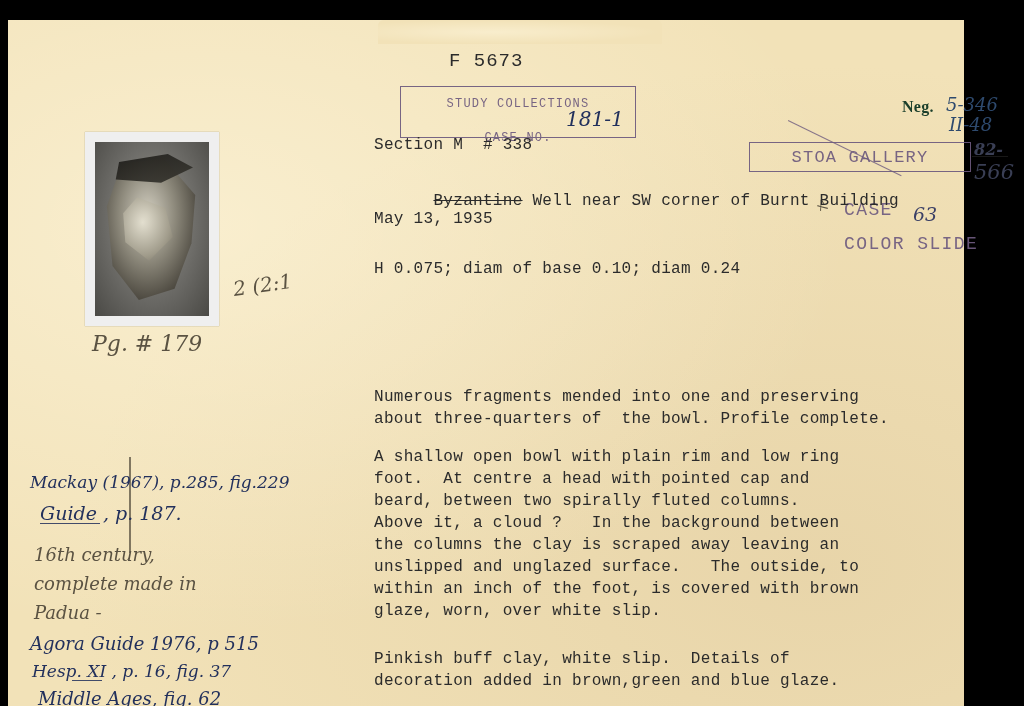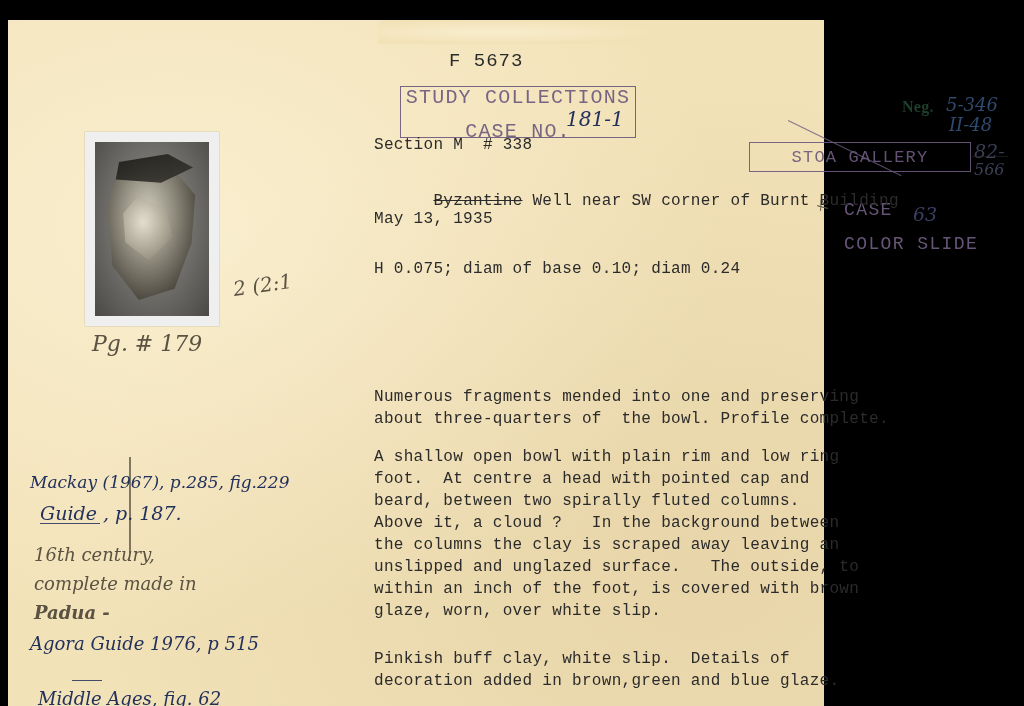--- a/index.html
+++ b/index.html
@@ -14,21 +14,21 @@
     background: #000;
     overflow: hidden;
     font-family: "Liberation Sans", sans-serif;
   }
 
   
   .card {
     position: absolute;
     left: 8px;
     top: 20px;
-    width: 816px;
+    width: 956px;
     height: 686px;
     background: #f2e2b8;
     background-image:
       radial-gradient(ellipse at 20% 30%, rgba(255,248,225,0.55), rgba(0,0,0,0) 60%),
       radial-gradient(ellipse at 85% 80%, rgba(222,200,155,0.5), rgba(0,0,0,0) 65%);
     box-shadow: 0 0 2px rgba(0,0,0,0.5);
   }
   .card-tab {
     position: absolute;
     left: 370px;
@@ -82,21 +82,22 @@
   .stamp-purple-text {
     position: absolute;
     color: #6f5c80;
     font-family: "Liberation Mono", monospace;
     letter-spacing: 1.4px;
     white-space: pre;
     opacity: 0.93;
   }
   .stamp-study {
     left: 392px; top: 66px; width: 236px; height: 52px;
-    font-size: 20px;
+    padding-top: 6px;
+    font-size: 12px;
     line-height: 22px;
   }
   .stamp-stoa {
     left: 741px; top: 122px; width: 222px; height: 30px;
     padding-top: 5px;
     font-size: 17px;
   }
 
   
   .photo-frame {
@@ -189,22 +190,22 @@
     <div class="diag-line" style="left:780px; top:100px; width:126px; height:1.4px; transform:rotate(26deg); transform-origin:left center;"></div>
 
     <div class="stamp-purple-text" style="left:836px; top:180px; font-size:18px;">CASE</div>
     <div class="hand" style="left:905px; top:183px; font-size:19px; color:#3a3f66;">63</div>
     <div class="stamp-purple-text" style="left:836px; top:214px; font-size:18px;">COLOR SLIDE</div>
     <div class="hand hand-pencil" style="left:808px; top:178px; font-size:13px; transform:rotate(-78deg);">ヤ</div>
 
     <div class="typed" style="left:894px; top:78px; font-size:16px; font-weight:bold; color:#1b3f2b; font-family:'Liberation Serif',serif;">Neg.</div>
     <div class="hand" style="left:938px; top:74px; font-size:18px; color:#2e4a6e;">5-346</div>
     <div class="hand" style="left:941px; top:94px; font-size:18px; color:#2e4a6e;">II-48</div>
-    <div class="hand" style="left:966px; top:120px; font-size:19px; color:#3a3f55;">82-</div>
-    <div class="hand" style="left:966px; top:140px; font-size:16px; color:#3a3f55;">566</div>
+    <div class="hand" style="left:966px; top:120px; font-size:16px; color:#3a3f55;font-weight:bold;">82-</div>
+    <div class="hand" style="left:966px; top:140px; font-size:21px; color:#3a3f55;">566</div>
     <div class="short-line" style="left:964px; top:136px; width:36px; height:1.2px; opacity:0.55;"></div>
 
     <div class="typed t16" style="left:366px; top:114px;">Section M  # 338</div>
 
     <div class="typed t16" style="left:366px; top:148px;">
       <span class="strike">Byzantine</span><span> Well near SW corner of Burnt Building</span>
     </div>
 
     <div class="typed t16" style="left:366px; top:188px;">May 13, 1935</div>
 
@@ -240,21 +241,22 @@
 
     <div class="pencil-line" style="left:121px; top:437px; width:1.6px; height:96px;"></div>
 
     <div class="hand hand-dark" style="left:22px; top:452px; font-size:17px;">Mackay (1967), p.285, fig.229</div>
 
     <div class="hand hand-dark" style="left:32px; top:482px; font-size:19px;">Guide , p. 187.</div>
     <div class="underline-h" style="left:32px; top:503px; width:60px;"></div>
 
     <div class="hand hand-pencil" style="left:26px; top:524px; font-size:18px;">16th century,</div>
     <div class="hand hand-pencil" style="left:26px; top:553px; font-size:18px;">complete made in</div>
-    <div class="hand hand-pencil" style="left:26px; top:582px; font-size:18px;font-weight:bold;">Padua -</div>
+    <div class="hand hand-pencil" style="left:26px; top:582px; font-size:18px;">Padua -</div>
 
     <div class="hand hand-dark" style="left:22px; top:613px; font-size:18px;">Agora Guide 1976, p 515</div>
+    <div class="hand hand-dark" style="left:24px; top:641px; font-size:17px;">Hesp. XI , p. 16, fig. 37</div>
     <div class="underline-h" style="left:64px; top:660px; width:30px;"></div>
 
     <div class="hand hand-dark" style="left:30px; top:668px; font-size:18px;">Middle Ages, fig. 62</div>
 
   </div>
 </div>
 
 </body></html>

